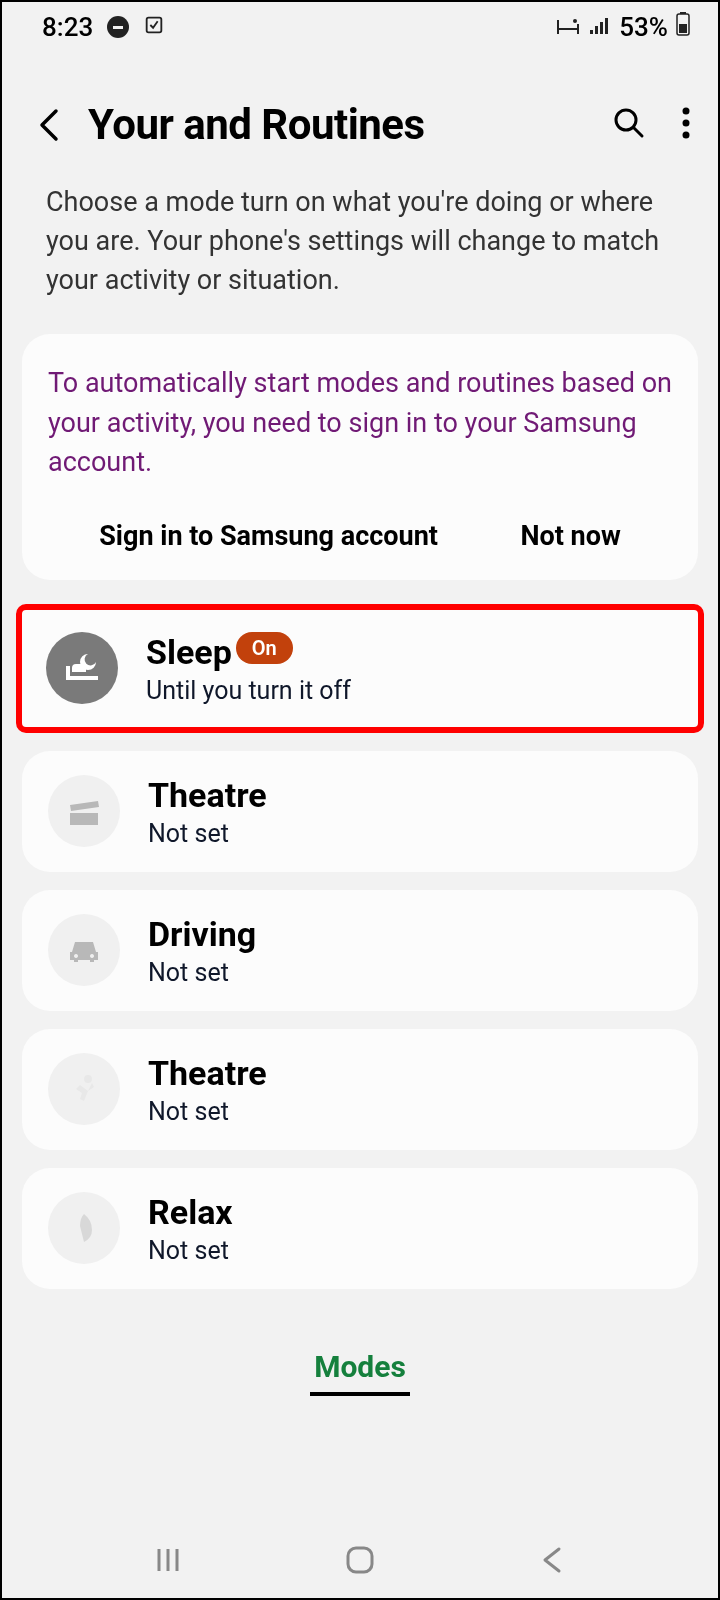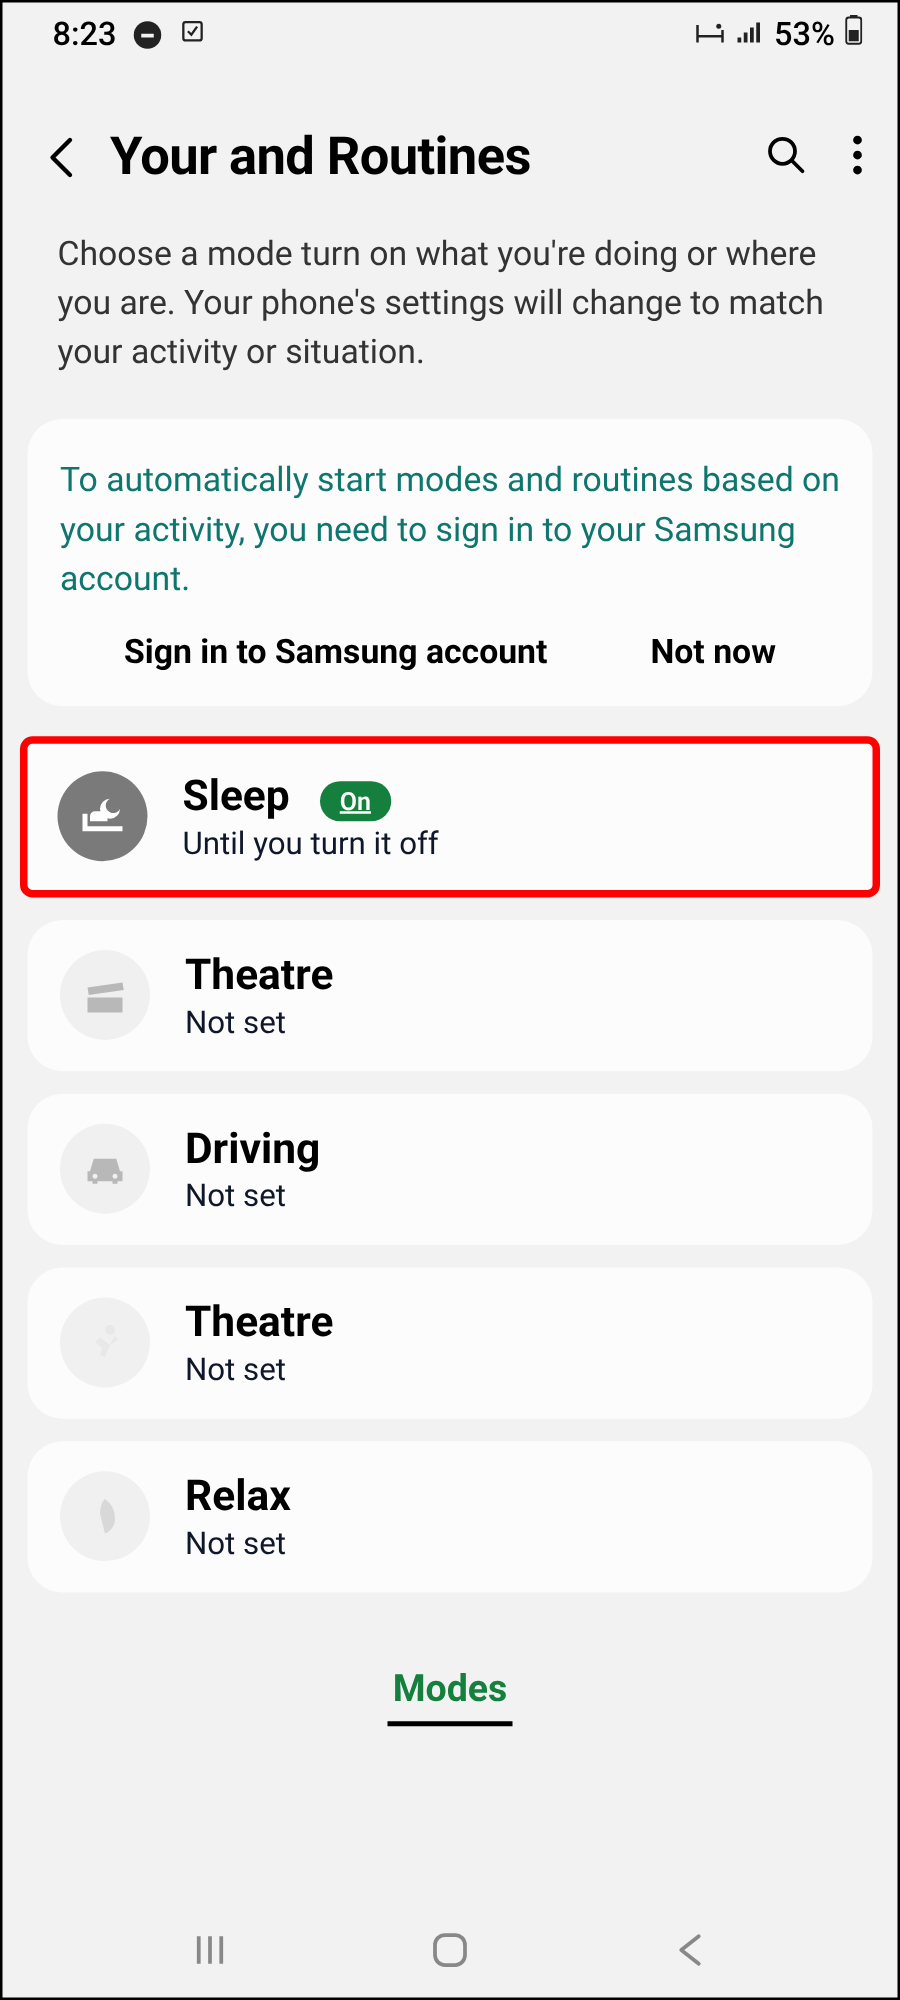--- a/index.html
+++ b/index.html
@@ -44,22 +44,22 @@
     
     .signin-card {
       margin: 6px 20px 24px 20px;
       background: #fcfcfc;
       border-radius: 28px;
       padding: 30px 26px 22px 26px;
     }
     .signin-text {
       font-size: 27px;
       line-height: 1.45;
-      color: #0f766e;
-      margin-bottom: 16px;
+      color: #701a75;
+      margin-bottom: 32px;
     }
     .signin-buttons {
       display: flex;
       justify-content: space-around;
       padding: 0 10px;
     }
     .signin-btn {
       font-size: 27px;
       font-weight: 700;
       cursor: pointer;
@@ -86,30 +86,29 @@
       height: 72px;
       border-radius: 50%;
       display: flex;
       align-items: center;
       justify-content: center;
       flex-shrink: 0;
     }
     .mode-icon.active { background: #7a7a7a; }
     .mode-icon.inactive { background: #f0f0f0; }
     .mode-content { flex: 1; }
-    .mode-title-row { display: flex; align-items: flex-end; gap: 24px; }
+    .mode-title-row { display: flex; align-items: flex-start; gap: 4px; }
     .mode-title { font-size: 34px; font-weight: 700; }
     .mode-badge {
-      background: #15803d;
+      background: #c2410c;
       color: #fff;
       font-size: 20px;
       font-weight: 600;
       padding: 4px 16px;
       border-radius: 20px;
-      text-decoration: underline;
     }
     .mode-subtitle { font-size: 25px; color: #0f172a; margin-top: 4px; }
     
     .tabs {
       display: flex;
       justify-content: space-around;
       padding: 34px 60px 12px 60px;
     }
     .tab {
       font-size: 30px;

